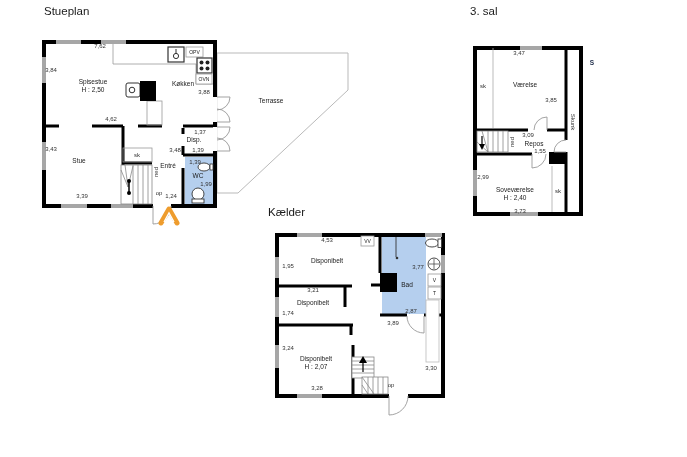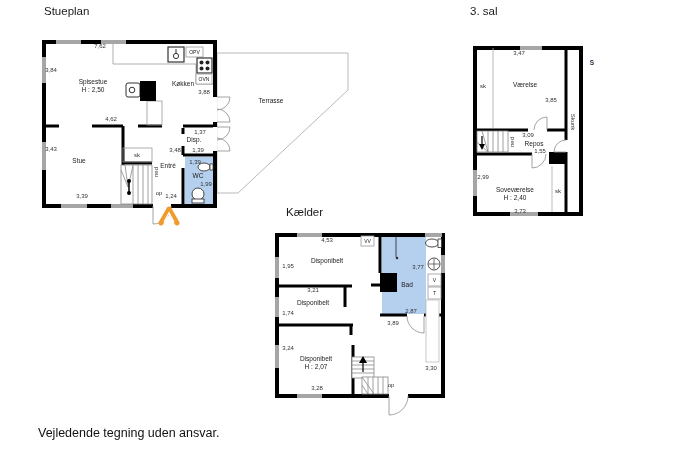--- a/index.html
+++ b/index.html
@@ -239,22 +239,21 @@
 
   <g transform="translate(623,43) rotate(60)">
     <path d="M0,-12 L2.5,-2.5 L12,0 L2.5,2.5 L0,12 L-2.5,2.5 L-12,0 L-2.5,-2.5 Z" fill="#24344f" transform="rotate(45)"></path>
     <path d="M0,-22 L4,-4 L22,0 L4,4 L0,22 L-4,4 L-22,0 L-4,-4 Z" fill="#1d2c49"></path>
     <circle r="3.2" fill="#ffffff" stroke="#1d2c49" stroke-width="1.2"></circle>
   </g>
 </svg>
 
   <div class="title" style="left:44px;top:5px;">Stueplan</div>
   <div class="title" style="left:470px;top:5px;">3. sal</div>
-  <div class="title" style="left:286px;top:206px;">Kælder</div>
-  <div class="footer" style="left:38px;top:426px;">Vejledende tegning uden ansvar.</div>
+  <div class="title" style="left:268px;top:206px;">Kælder</div>
 
   <span class="lbl" style="left:100px;top:46px;">7,62</span>
   <span class="lbl" style="left:51px;top:70px;">3,84</span>
   <span class="lbl room" style="left:93px;top:82px;">Spisestue</span>
   <span class="lbl room" style="left:93px;top:90px;">H : 2,50</span>
   <span class="lbl room" style="left:183px;top:84px;">Køkken</span>
   <span class="lbl tiny" style="left:194.5px;top:52px;">OPV</span>
   <span class="lbl tiny" style="left:204px;top:79px;">OVN</span>
   <span class="lbl" style="left:204px;top:92px;">3,88</span>
   <span class="lbl" style="left:111px;top:119px;">4,62</span>

